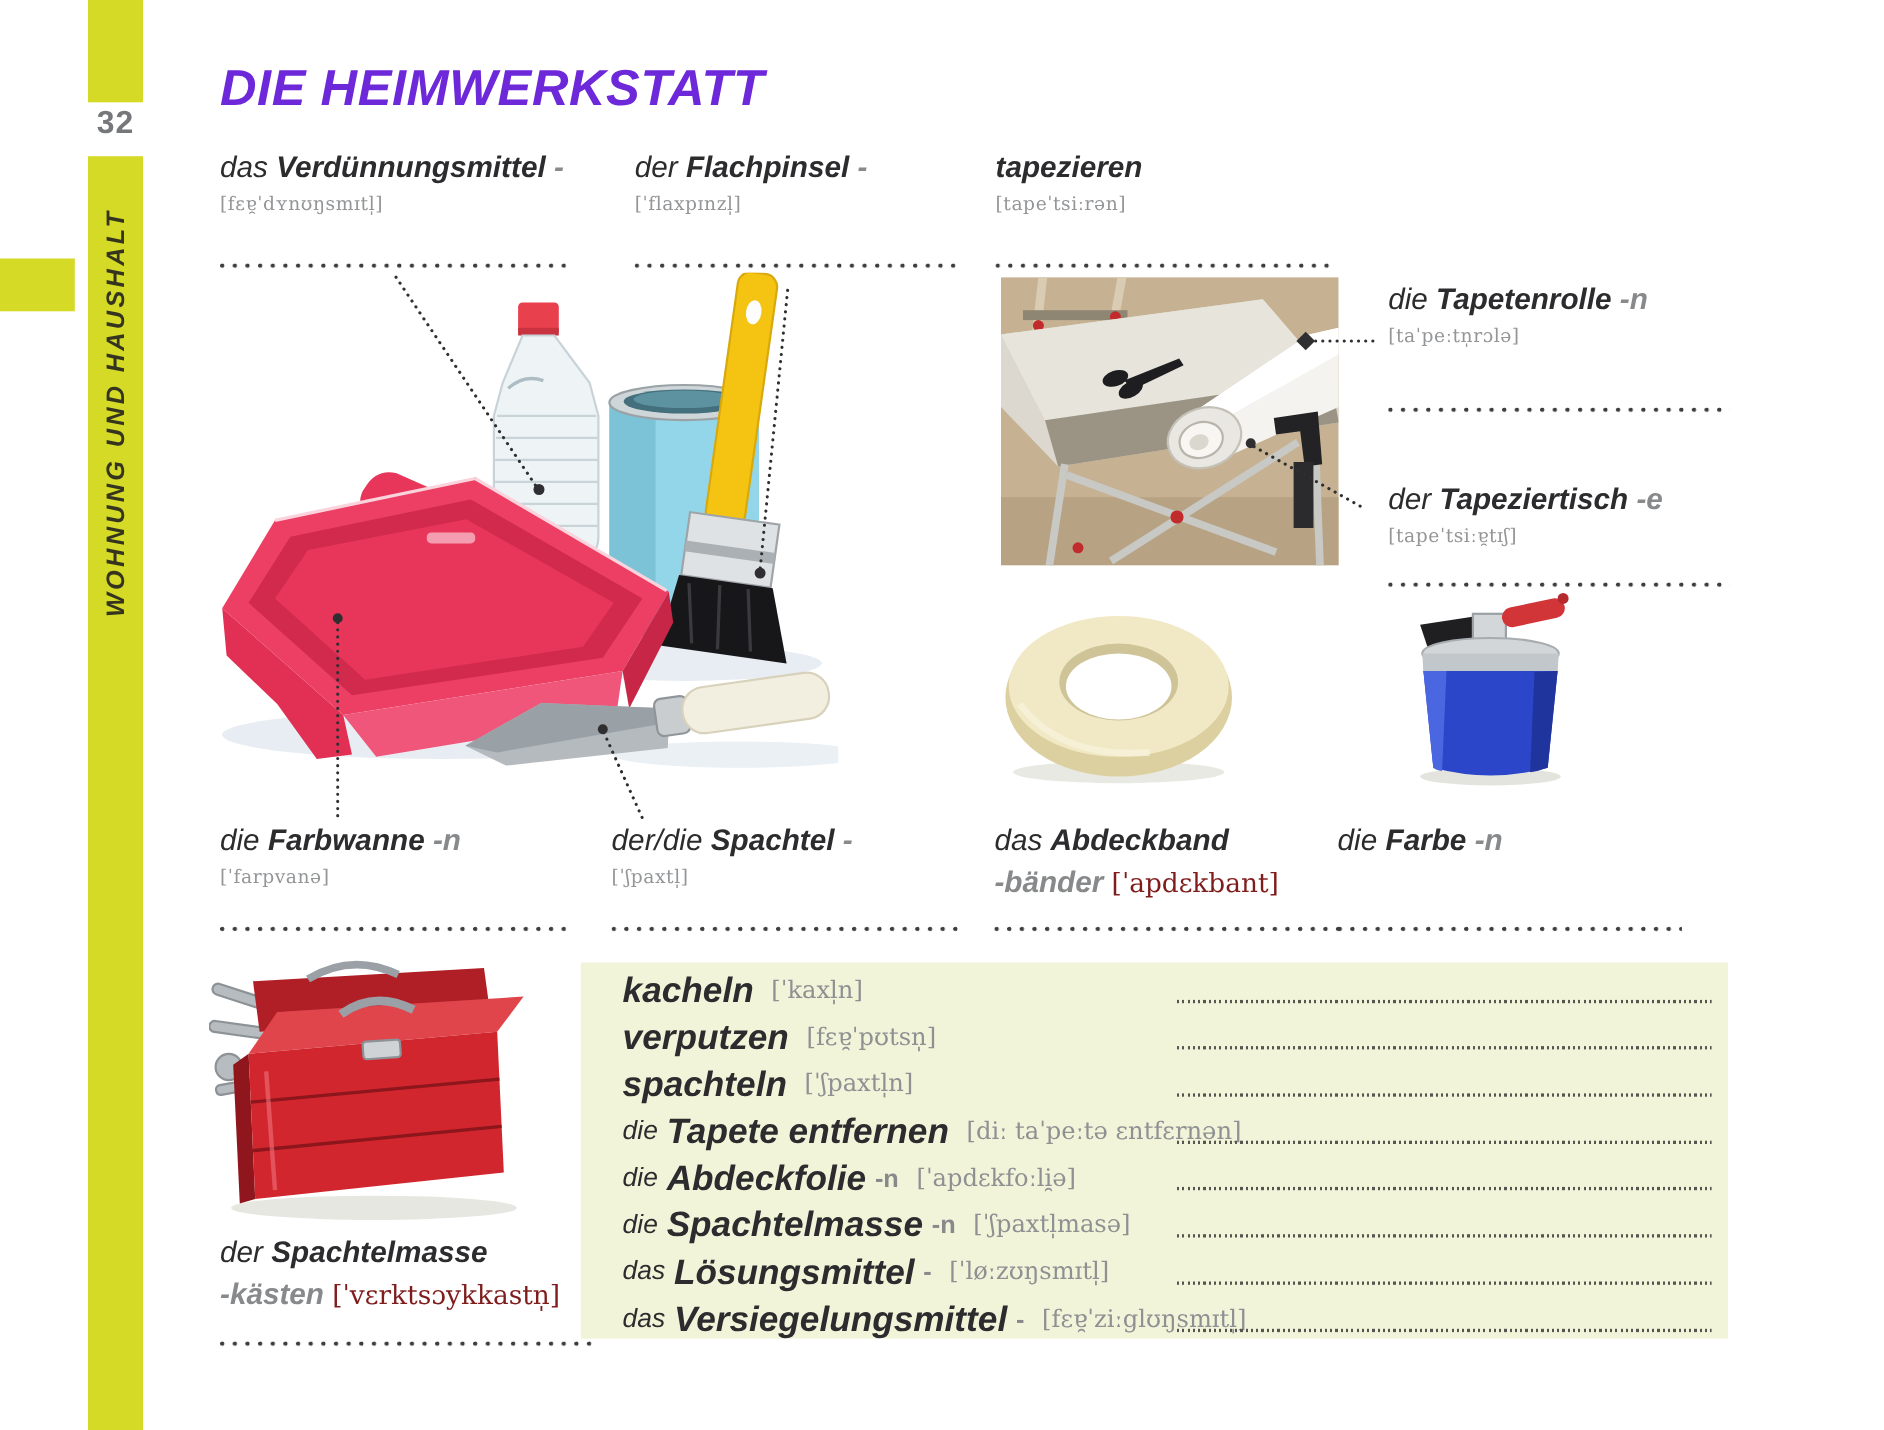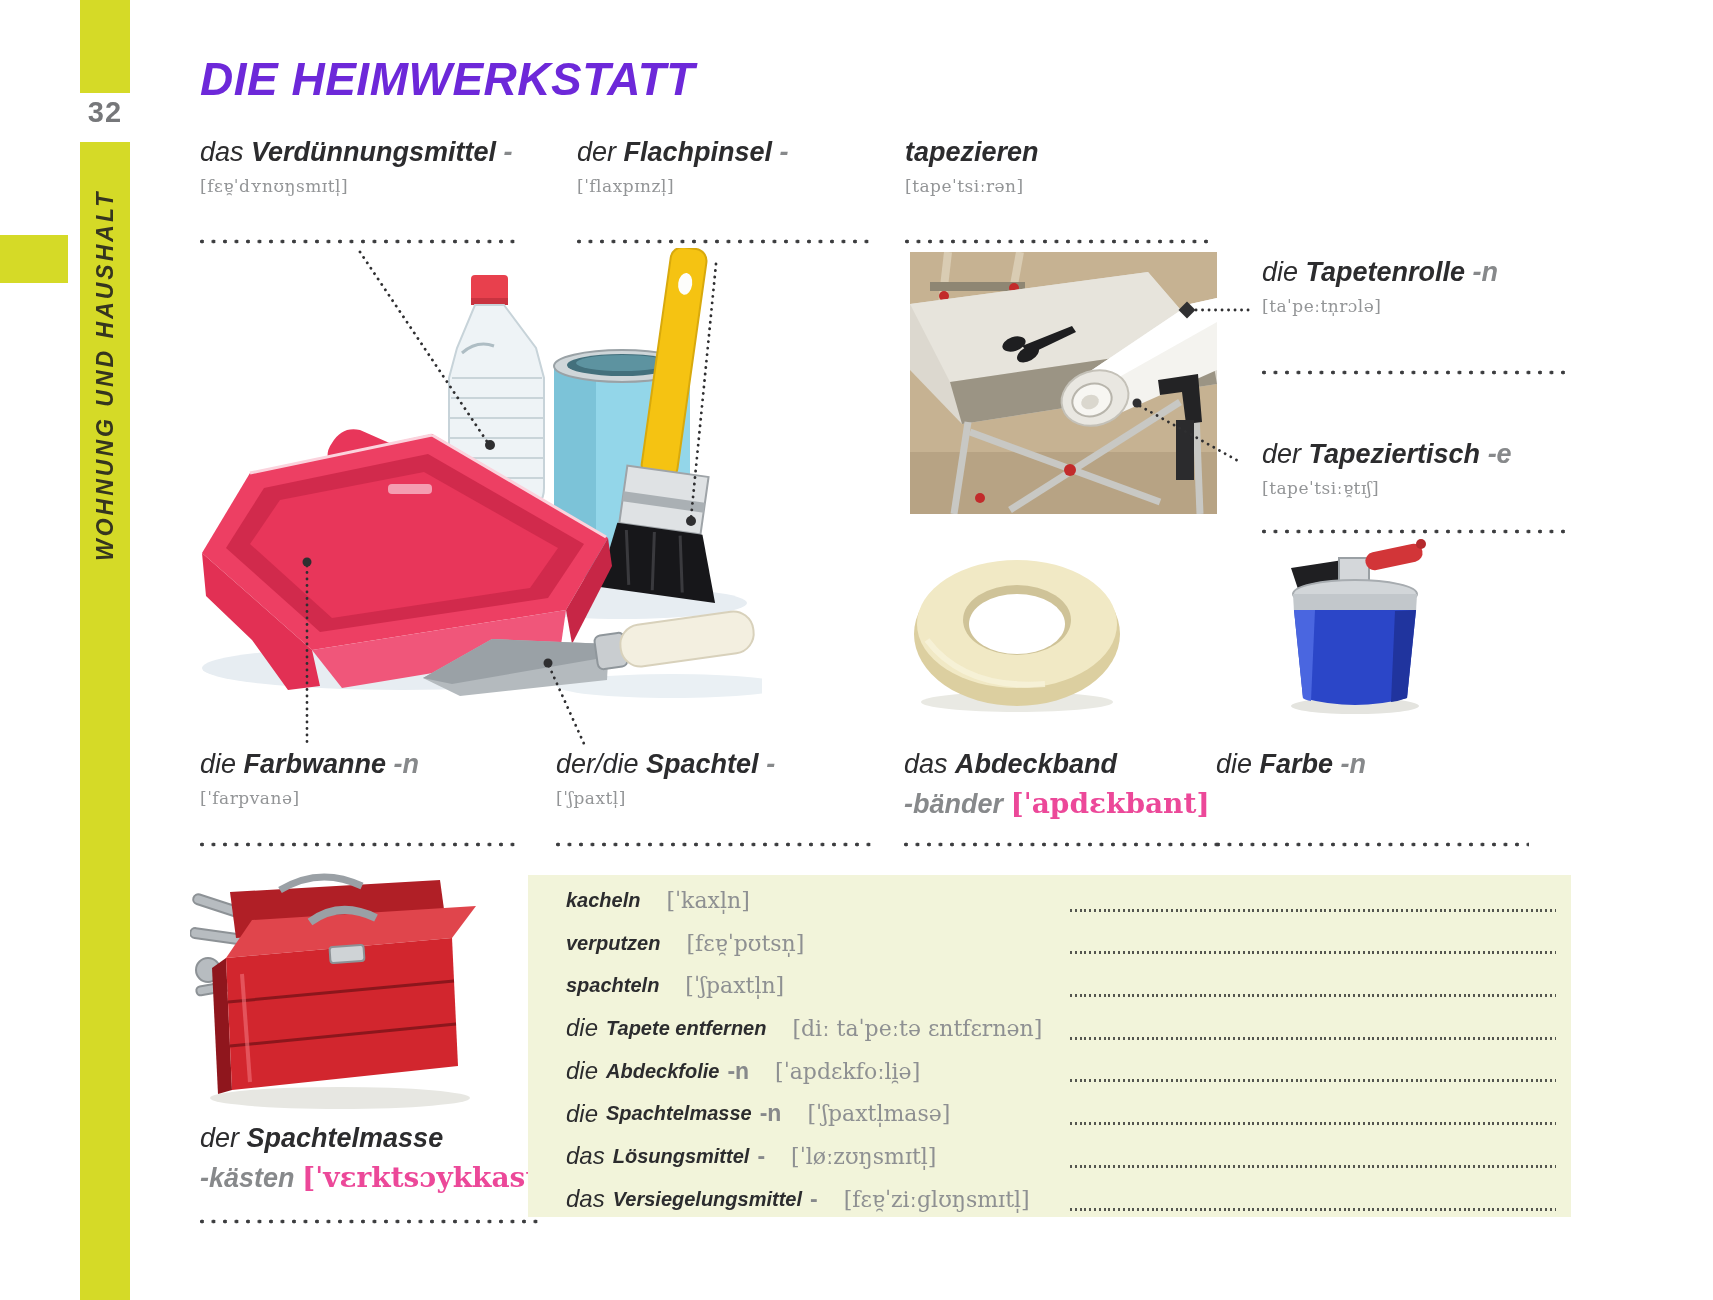--- a/index.html
+++ b/index.html
@@ -22,41 +22,41 @@
   .title{position:absolute;left:200px;top:52px;margin:0;font-size:46px;font-style:italic;
          font-weight:800;color:#6d28d9;letter-spacing:.5px;}
   .entry{position:absolute;}
   .entry p{margin:0;line-height:1.25;}
   .term-line{font-size:27px;font-style:italic;color:#2c2c2e;white-space:nowrap;}
   .term-line .article{font-weight:normal;}
   .term-line .term{font-weight:bold;}
   .term-line .suffix{font-weight:bold;color:#87898b;}
   .ipa{font-family:"DejaVu Serif",serif;font-size:17px;color:#939597;margin-top:6px !important;
        letter-spacing:.5px;white-space:nowrap;}
-  .line2 .ipa-inline{font-family:"DejaVu Serif",serif;font-size:28px;color:#ec4899;font-style:normal;font-weight:bold;}
+  .line2 .ipa-inline{font-family:"DejaVu Serif",serif;font-size:24px;color:#7f1d1d;font-style:normal;font-weight:normal;}
   .dots{position:absolute;left:0;right:0;bottom:0;height:5px;
         background-image:radial-gradient(circle 2px at 2px 50%, #3c3d3f 1.7px, transparent 2.2px);
         background-size:11.5px 5px;background-repeat:repeat-x;}
 
   
   .photo{position:absolute;}
   .photo svg{display:block;}
 
   
   .leaders{position:absolute;left:0;top:0;pointer-events:none;z-index:6;}
 
   
   .list-box{position:absolute;left:528px;top:875px;width:1043px;height:342px;background:#f2f4da;
             padding:0;box-sizing:border-box;z-index:2;}
   .box-row{position:relative;height:42.7px;padding-left:38px;display:flex;align-items:center;white-space:nowrap;}
   .box-row:first-child{margin-top:4px;}
   .box-row .article{font-size:24px;font-style:italic;color:#2c2c2e;margin-right:8px;}
-  .box-row .term{font-size:20px;font-style:italic;font-weight:bold;color:#2c2c2e;}
+  .box-row .term{font-size:32px;font-style:italic;font-weight:bold;color:#2c2c2e;}
   .box-row .suffix{font-size:23px;font-weight:bold;color:#87898b;margin-left:8px;}
-  .box-row .row-ipa{font-family:"DejaVu Serif",serif;font-size:22px;color:#8e9092;margin-left:26px;}
+  .box-row .row-ipa{font-family:"DejaVu Serif",serif;font-size:22px;color:#8e9092;margin-left:16px;}
   .fill-line{position:absolute;left:542px;right:15px;bottom:10px;height:3px;
              background-image:repeating-linear-gradient(to right,#55564f 0 2px,transparent 2px 4.8px);}
 </style>
 </head>
 <body>
 
 <div class="canvas">
 
   <div class="lime strip-top"></div>
   <div class="page-num">32</div>

